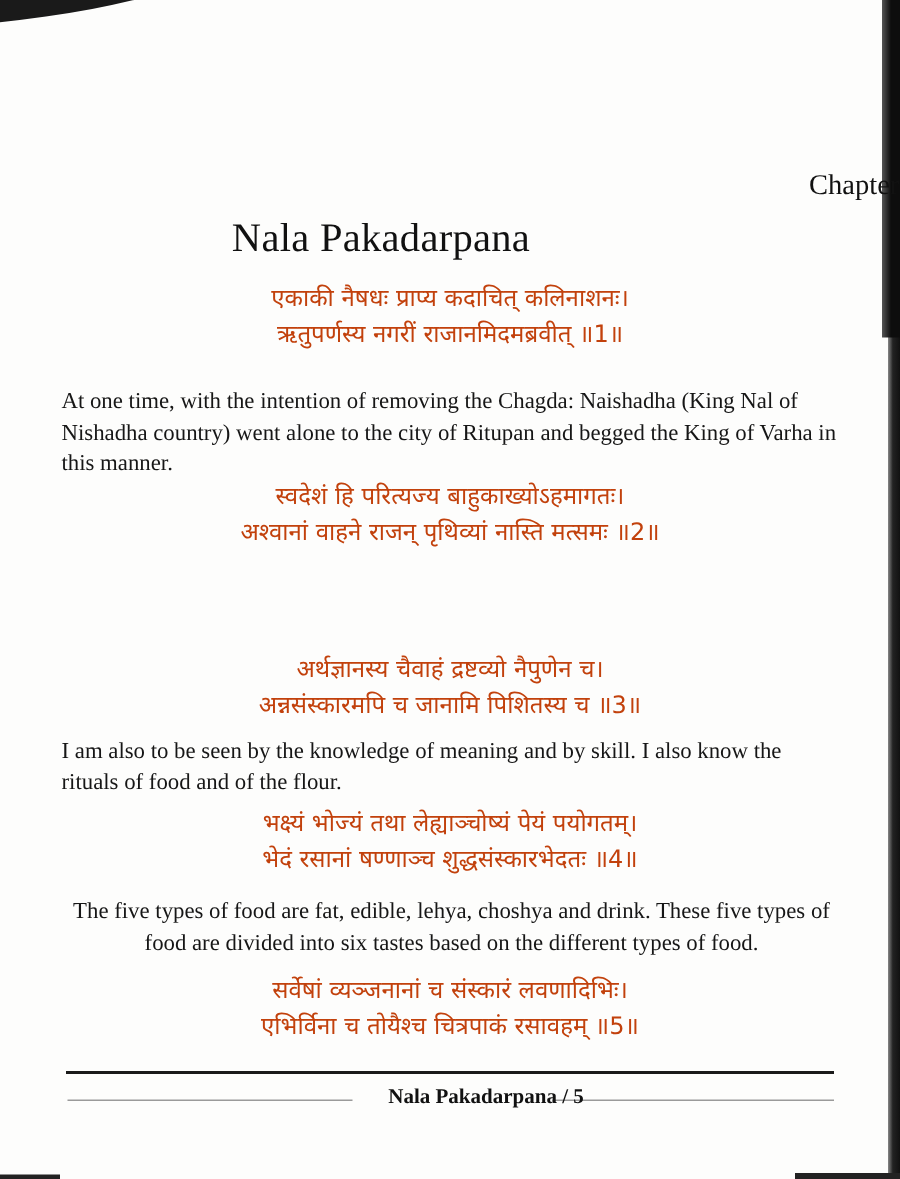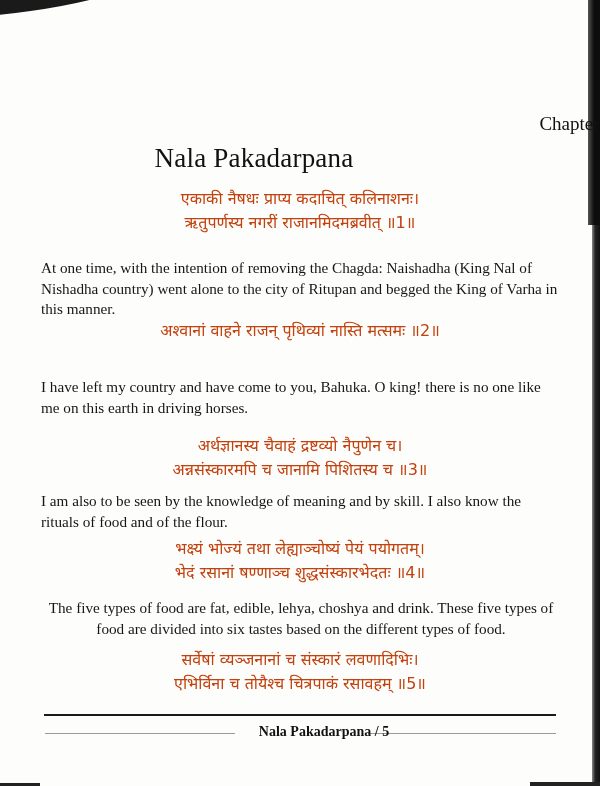--- a/index.html
+++ b/index.html
@@ -129,23 +129,23 @@
   <div class="chapter-label">Chapter-1</div>
   <div class="chapter-title">Nala Pakadarpana</div>
 
   <div class="verse" style="top:187px;">
     <span class="line">एकाकी नैषधः प्राप्य कदाचित् कलिनाशनः।</span>
     <span class="line">ऋतुपर्णस्य नगरीं राजानमिदमब्रवीत् ॥1॥</span>
   </div>
   <div class="prose" style="top:258px;">At one time, with the intention of removing the Chagda: Naishadha (King Nal of Nishadha country) went alone to the city of Ritupan and begged the King of Varha in this manner.</div>
 
   <div class="verse" style="top:319px;">
+    <span class="line">स्वदेशं हि परित्यज्य बाहुकाख्योऽहमागतः।</span>
     <span class="line">अश्वानां वाहने राजन् पृथिव्यां नास्ति मत्समः ॥2॥</span>
   </div>
-  <div class="prose" style="top:377px;">I have left my country and have come to you, Bahuka. O king! there is no one like me on this earth in driving horses.</div>
 
   <div class="verse" style="top:434px;">
     <span class="line">अर्थज्ञानस्य चैवाहं द्रष्टव्यो नैपुणेन च।</span>
     <span class="line">अन्नसंस्कारमपि च जानामि पिशितस्य च ॥3॥</span>
   </div>
   <div class="prose" style="top:491px;">I am also to be seen by the knowledge of meaning and by skill. I also know the rituals of food and of the flour.</div>
 
   <div class="verse" style="top:537px;">
     <span class="line">भक्ष्यं भोज्यं तथा लेह्याञ्चोष्यं पेयं पयोगतम्।</span>
     <span class="line">भेदं रसानां षण्णाञ्च शुद्धसंस्कारभेदतः ॥4॥</span>

